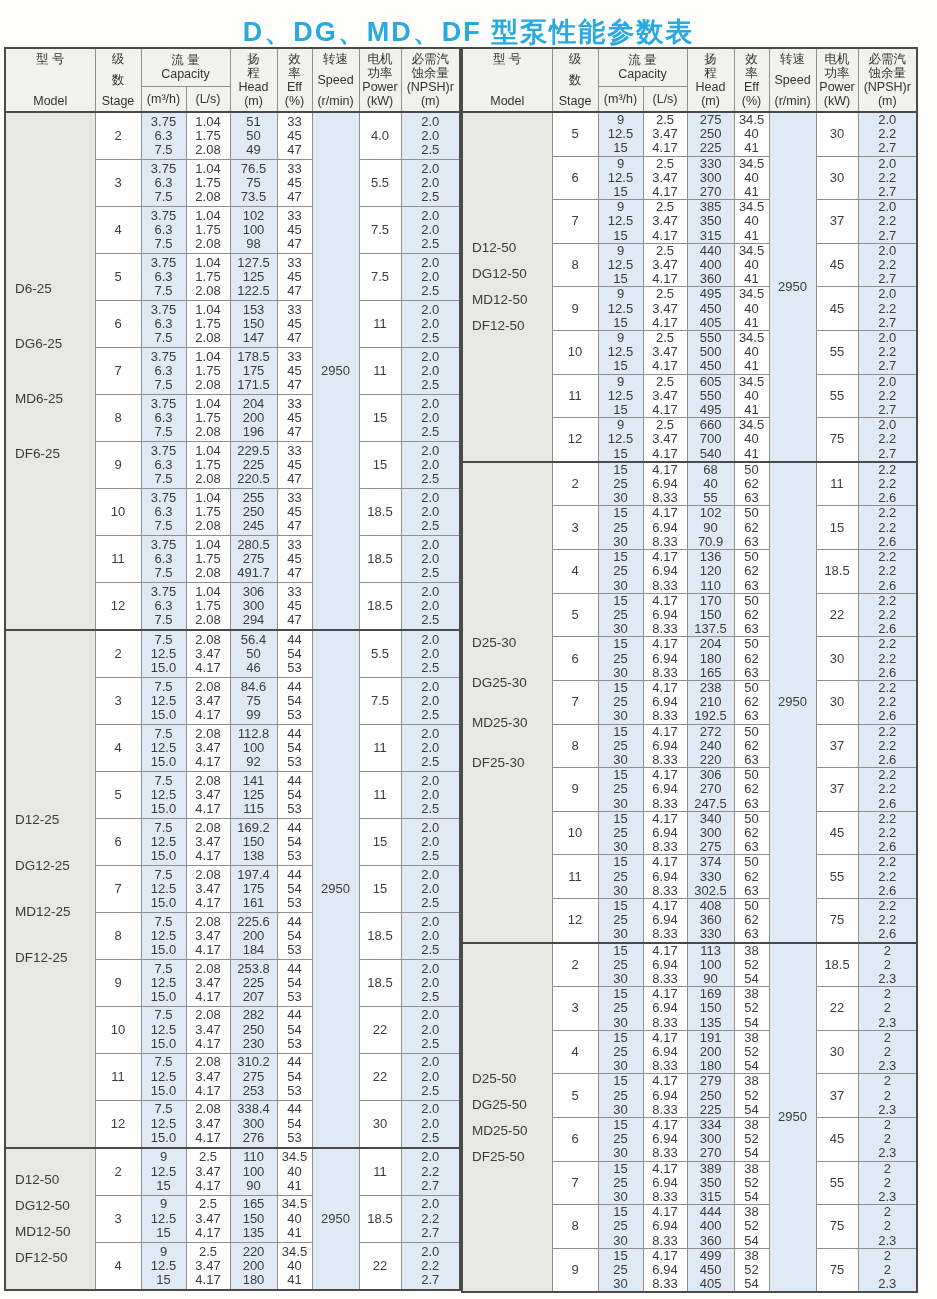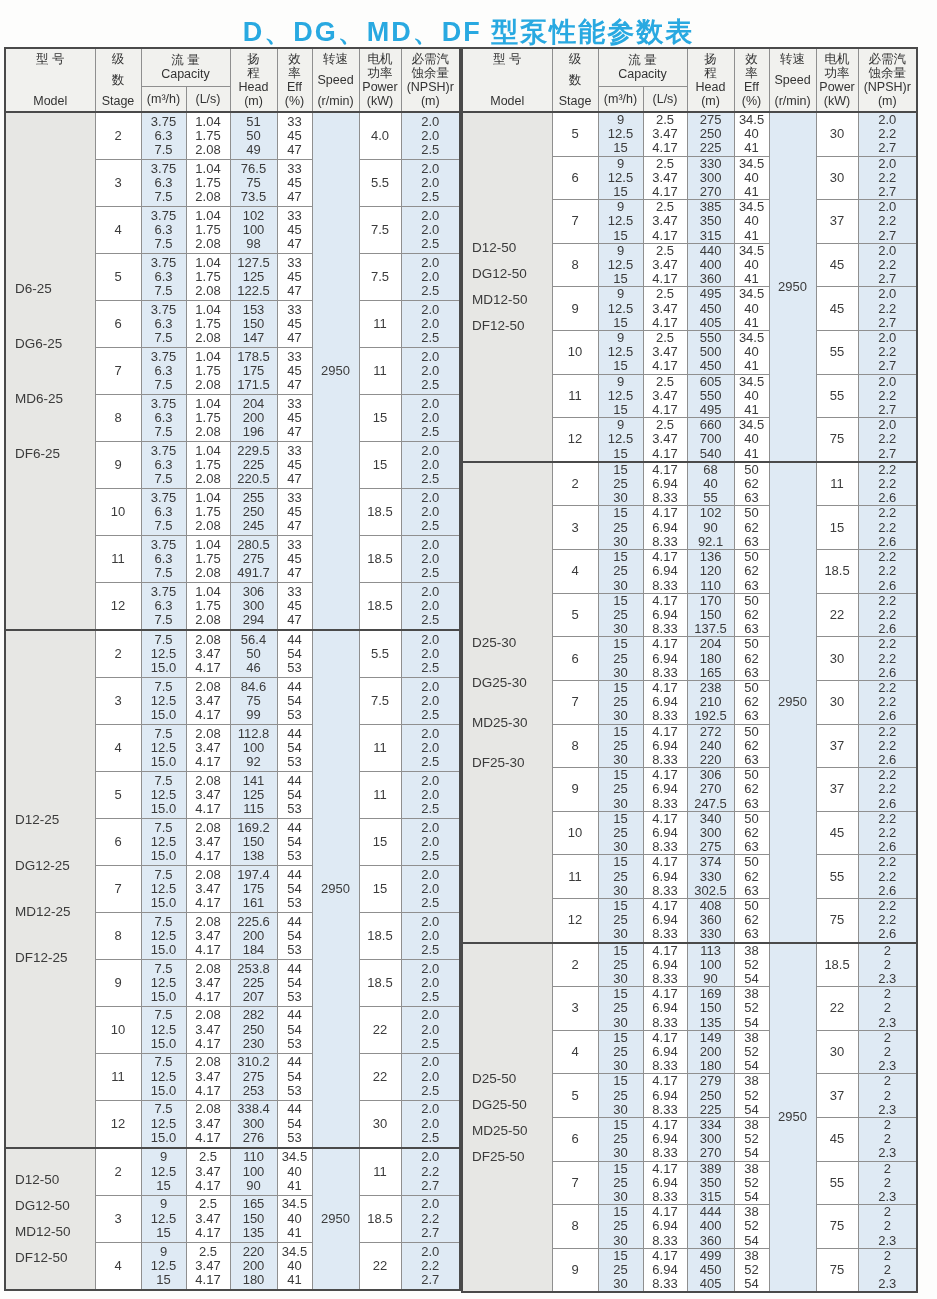--- a/index.html
+++ b/index.html
@@ -1405,21 +1405,21 @@
               <div class="ln">30</div>
             </td>
             <td>
               <div class="ln">4.17</div>
               <div class="ln">6.94</div>
               <div class="ln">8.33</div>
             </td>
             <td class="shade">
               <div class="ln">102</div>
               <div class="ln">90</div>
-              <div class="ln">92.1</div>
+              <div class="ln">70.9</div>
             </td>
             <td>
               <div class="ln">50</div>
               <div class="ln">62</div>
               <div class="ln">63</div>
             </td>
             <td>
               <div class="ln">15</div>
             </td>
             <td class="shade">
@@ -1810,21 +1810,21 @@
               <div class="ln">15</div>
               <div class="ln">25</div>
               <div class="ln">30</div>
             </td>
             <td>
               <div class="ln">4.17</div>
               <div class="ln">6.94</div>
               <div class="ln">8.33</div>
             </td>
             <td class="shade">
-              <div class="ln">149</div>
+              <div class="ln">191</div>
               <div class="ln">200</div>
               <div class="ln">180</div>
             </td>
             <td>
               <div class="ln">38</div>
               <div class="ln">52</div>
               <div class="ln">54</div>
             </td>
             <td>
               <div class="ln">30</div>

